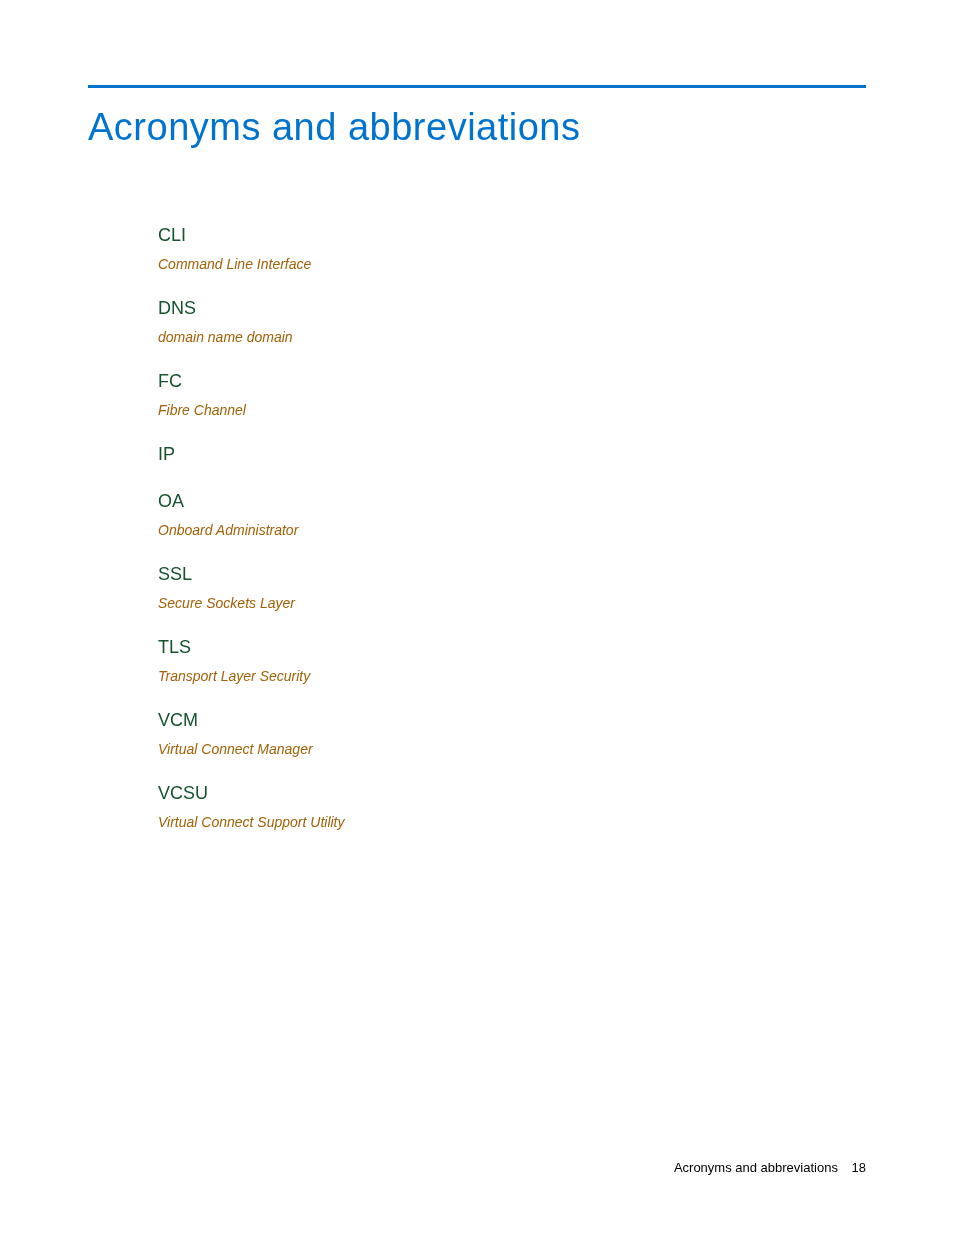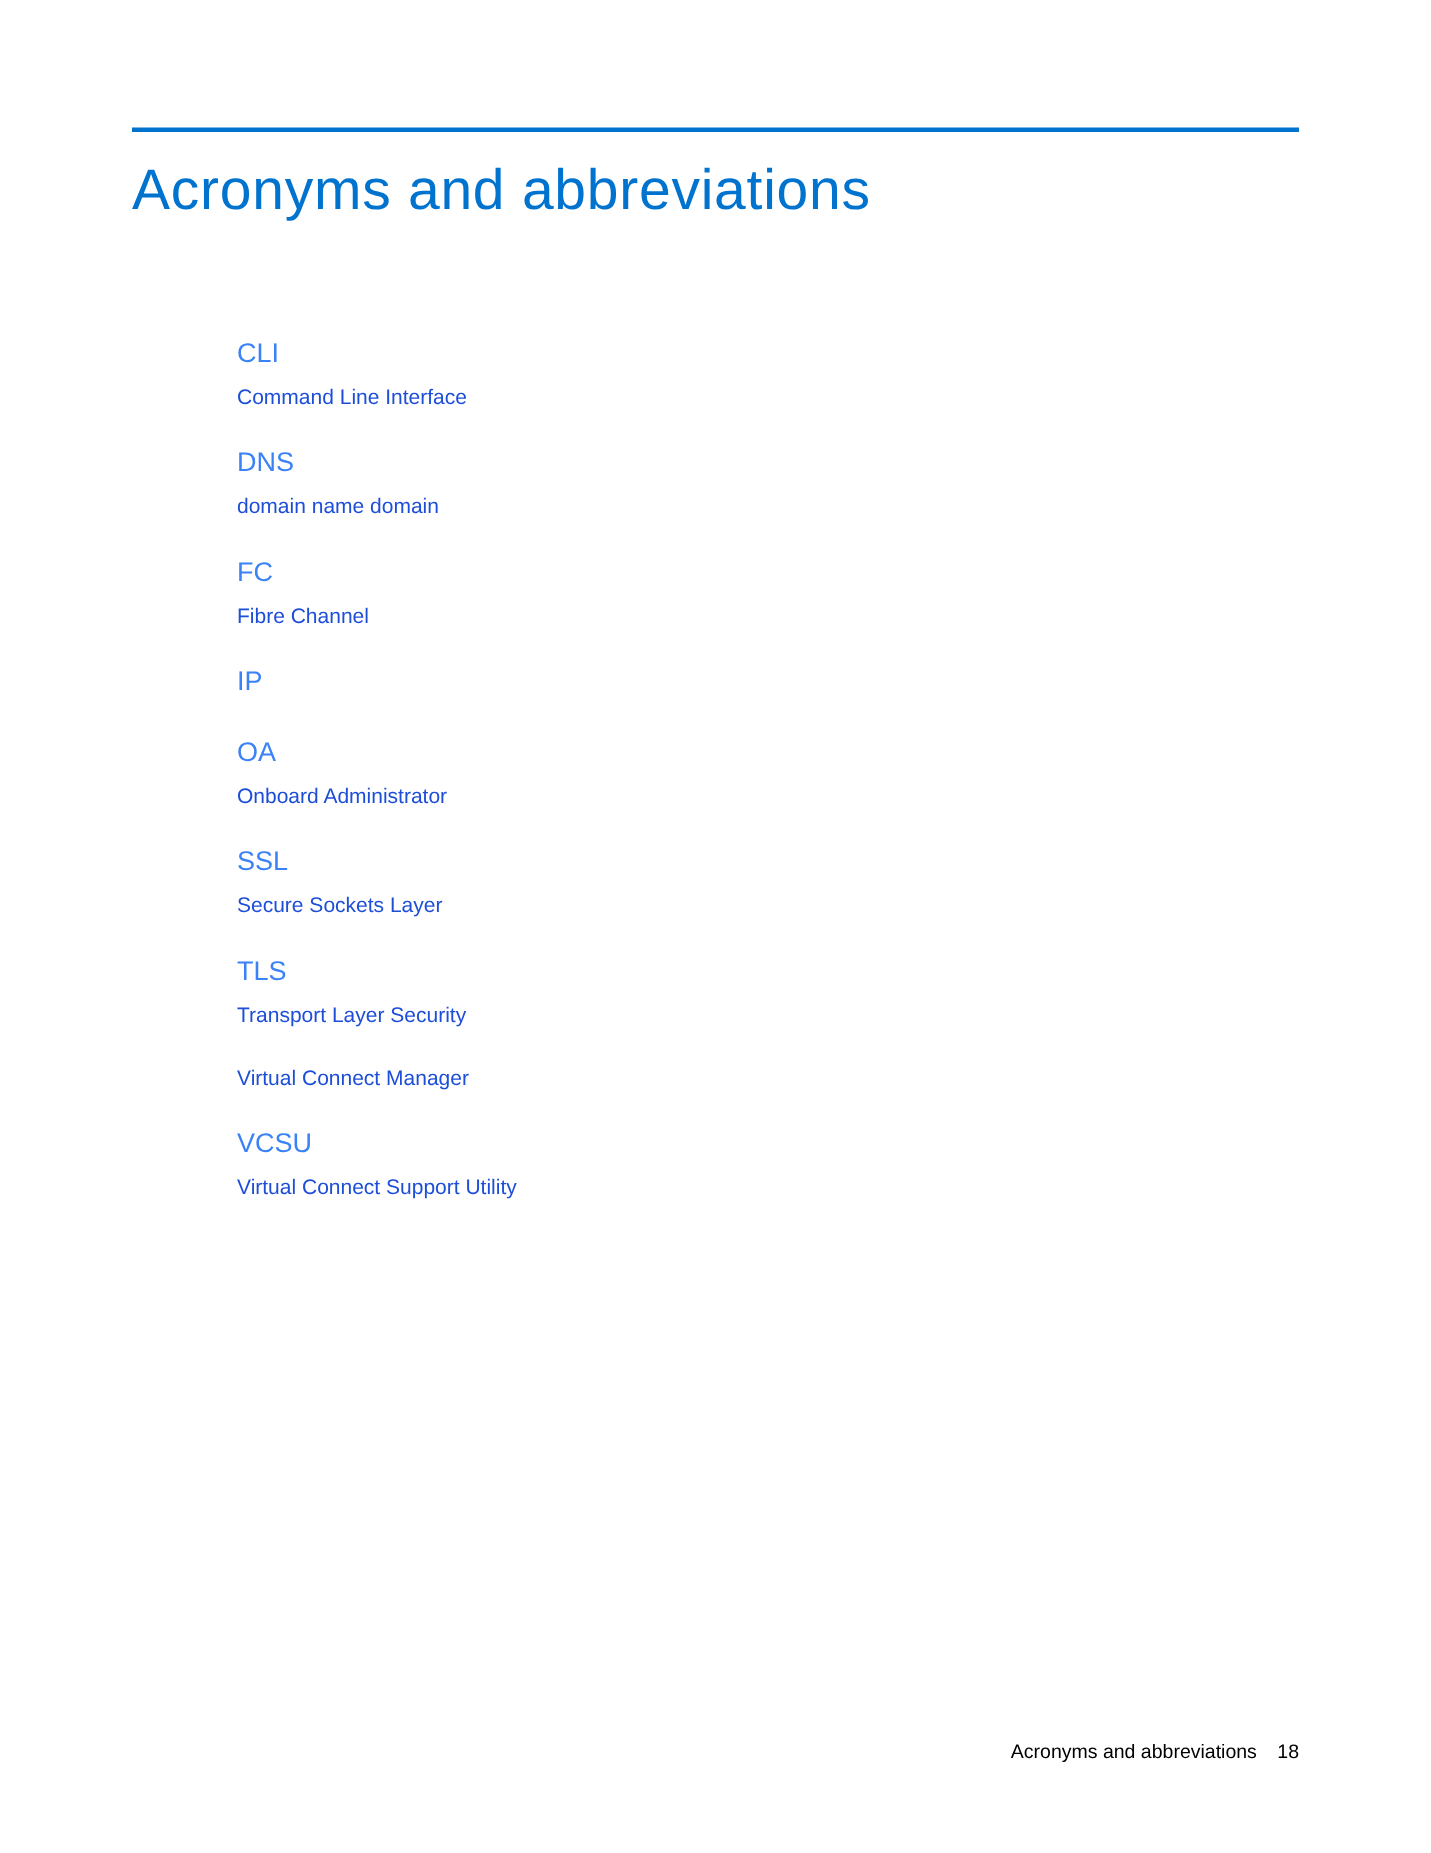--- a/index.html
+++ b/index.html
@@ -31,29 +31,30 @@
       font-family: "Segoe UI Light", "Helvetica Neue", Arial, sans-serif;
     }
     .entries {
       padding-left: 70px;
     }
     .entry {
       margin-bottom: 26px;
     }
     .term {
       font-size: 18px;
-      color: #3b82f6;
+      color: #14532d;
       font-family: "Segoe UI", "Helvetica Neue", Arial, sans-serif;
       margin-bottom: 10px;
       font-weight: 400;
     }
     .definition {
       font-size: 14px;
-      color: #1d4ed8;
+      color: #a16207;
       font-family: "Segoe UI", "Helvetica Neue", Arial, sans-serif;
+      font-style: italic;
     }
     .footer {
       position: absolute;
       bottom: 60px;
       right: 88px;
       font-size: 13px;
       color: #000000;
       font-family: "Segoe UI", "Helvetica Neue", Arial, sans-serif;
     }
     .footer-page {
@@ -91,20 +92,21 @@
     </div>
     <div class="entry">
       <div class="term">SSL</div>
       <div class="definition">Secure Sockets Layer</div>
     </div>
     <div class="entry">
       <div class="term">TLS</div>
       <div class="definition">Transport Layer Security</div>
     </div>
     <div class="entry">
+      <div class="term">VCM</div>
       <div class="definition">Virtual Connect Manager</div>
     </div>
     <div class="entry">
       <div class="term">VCSU</div>
       <div class="definition">Virtual Connect Support Utility</div>
     </div>
   </div>
 </div>
 
 <div class="footer">

